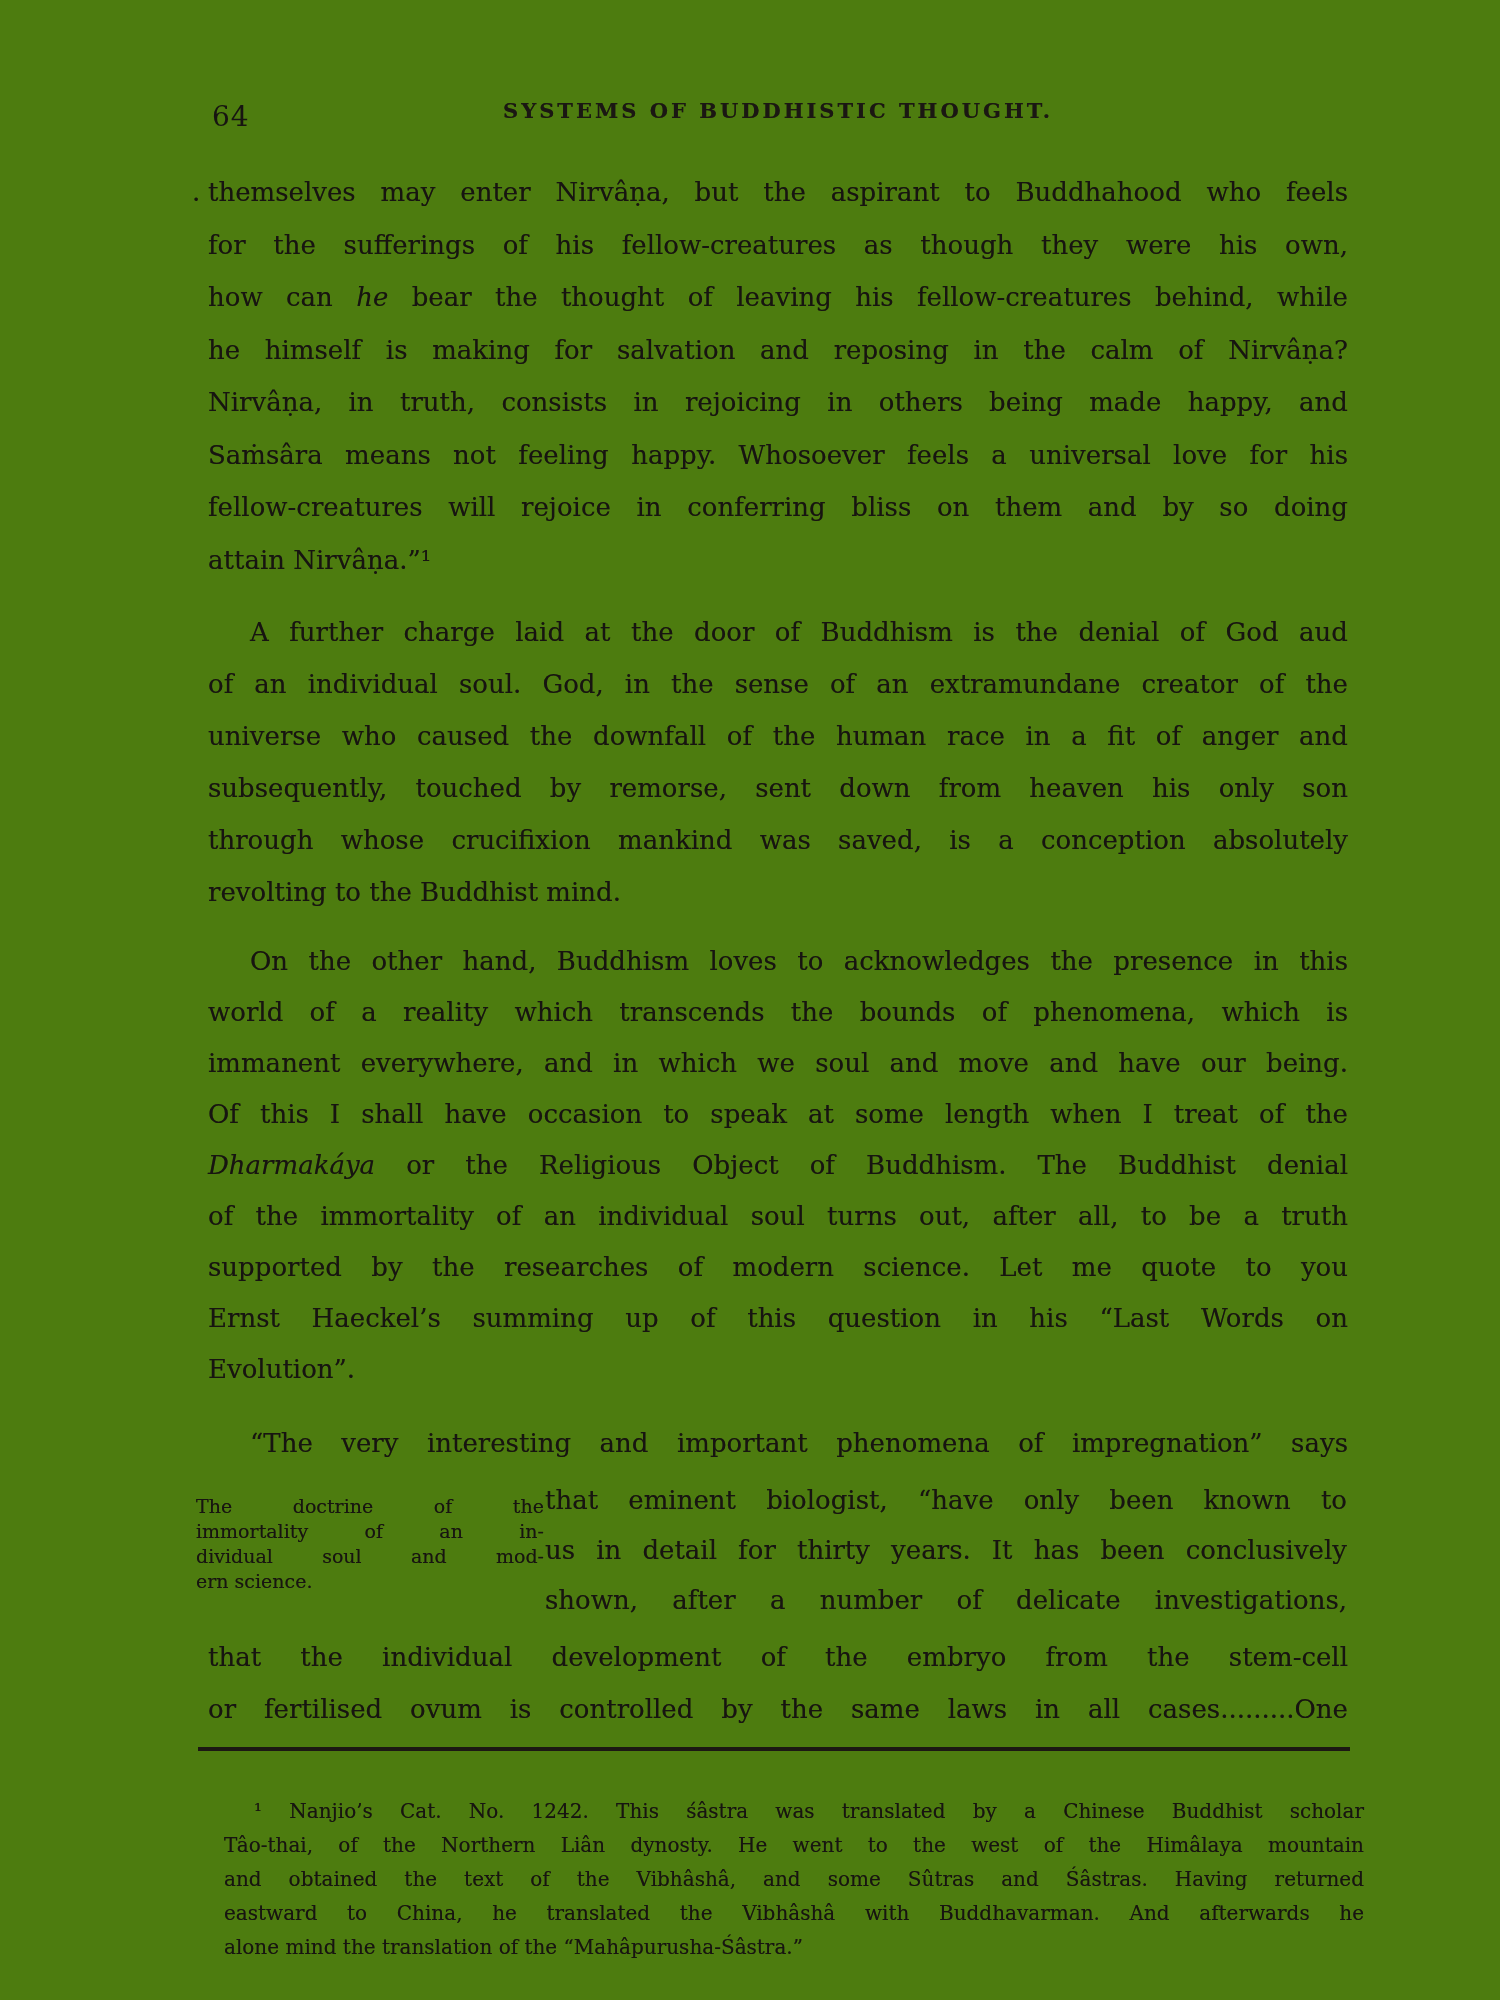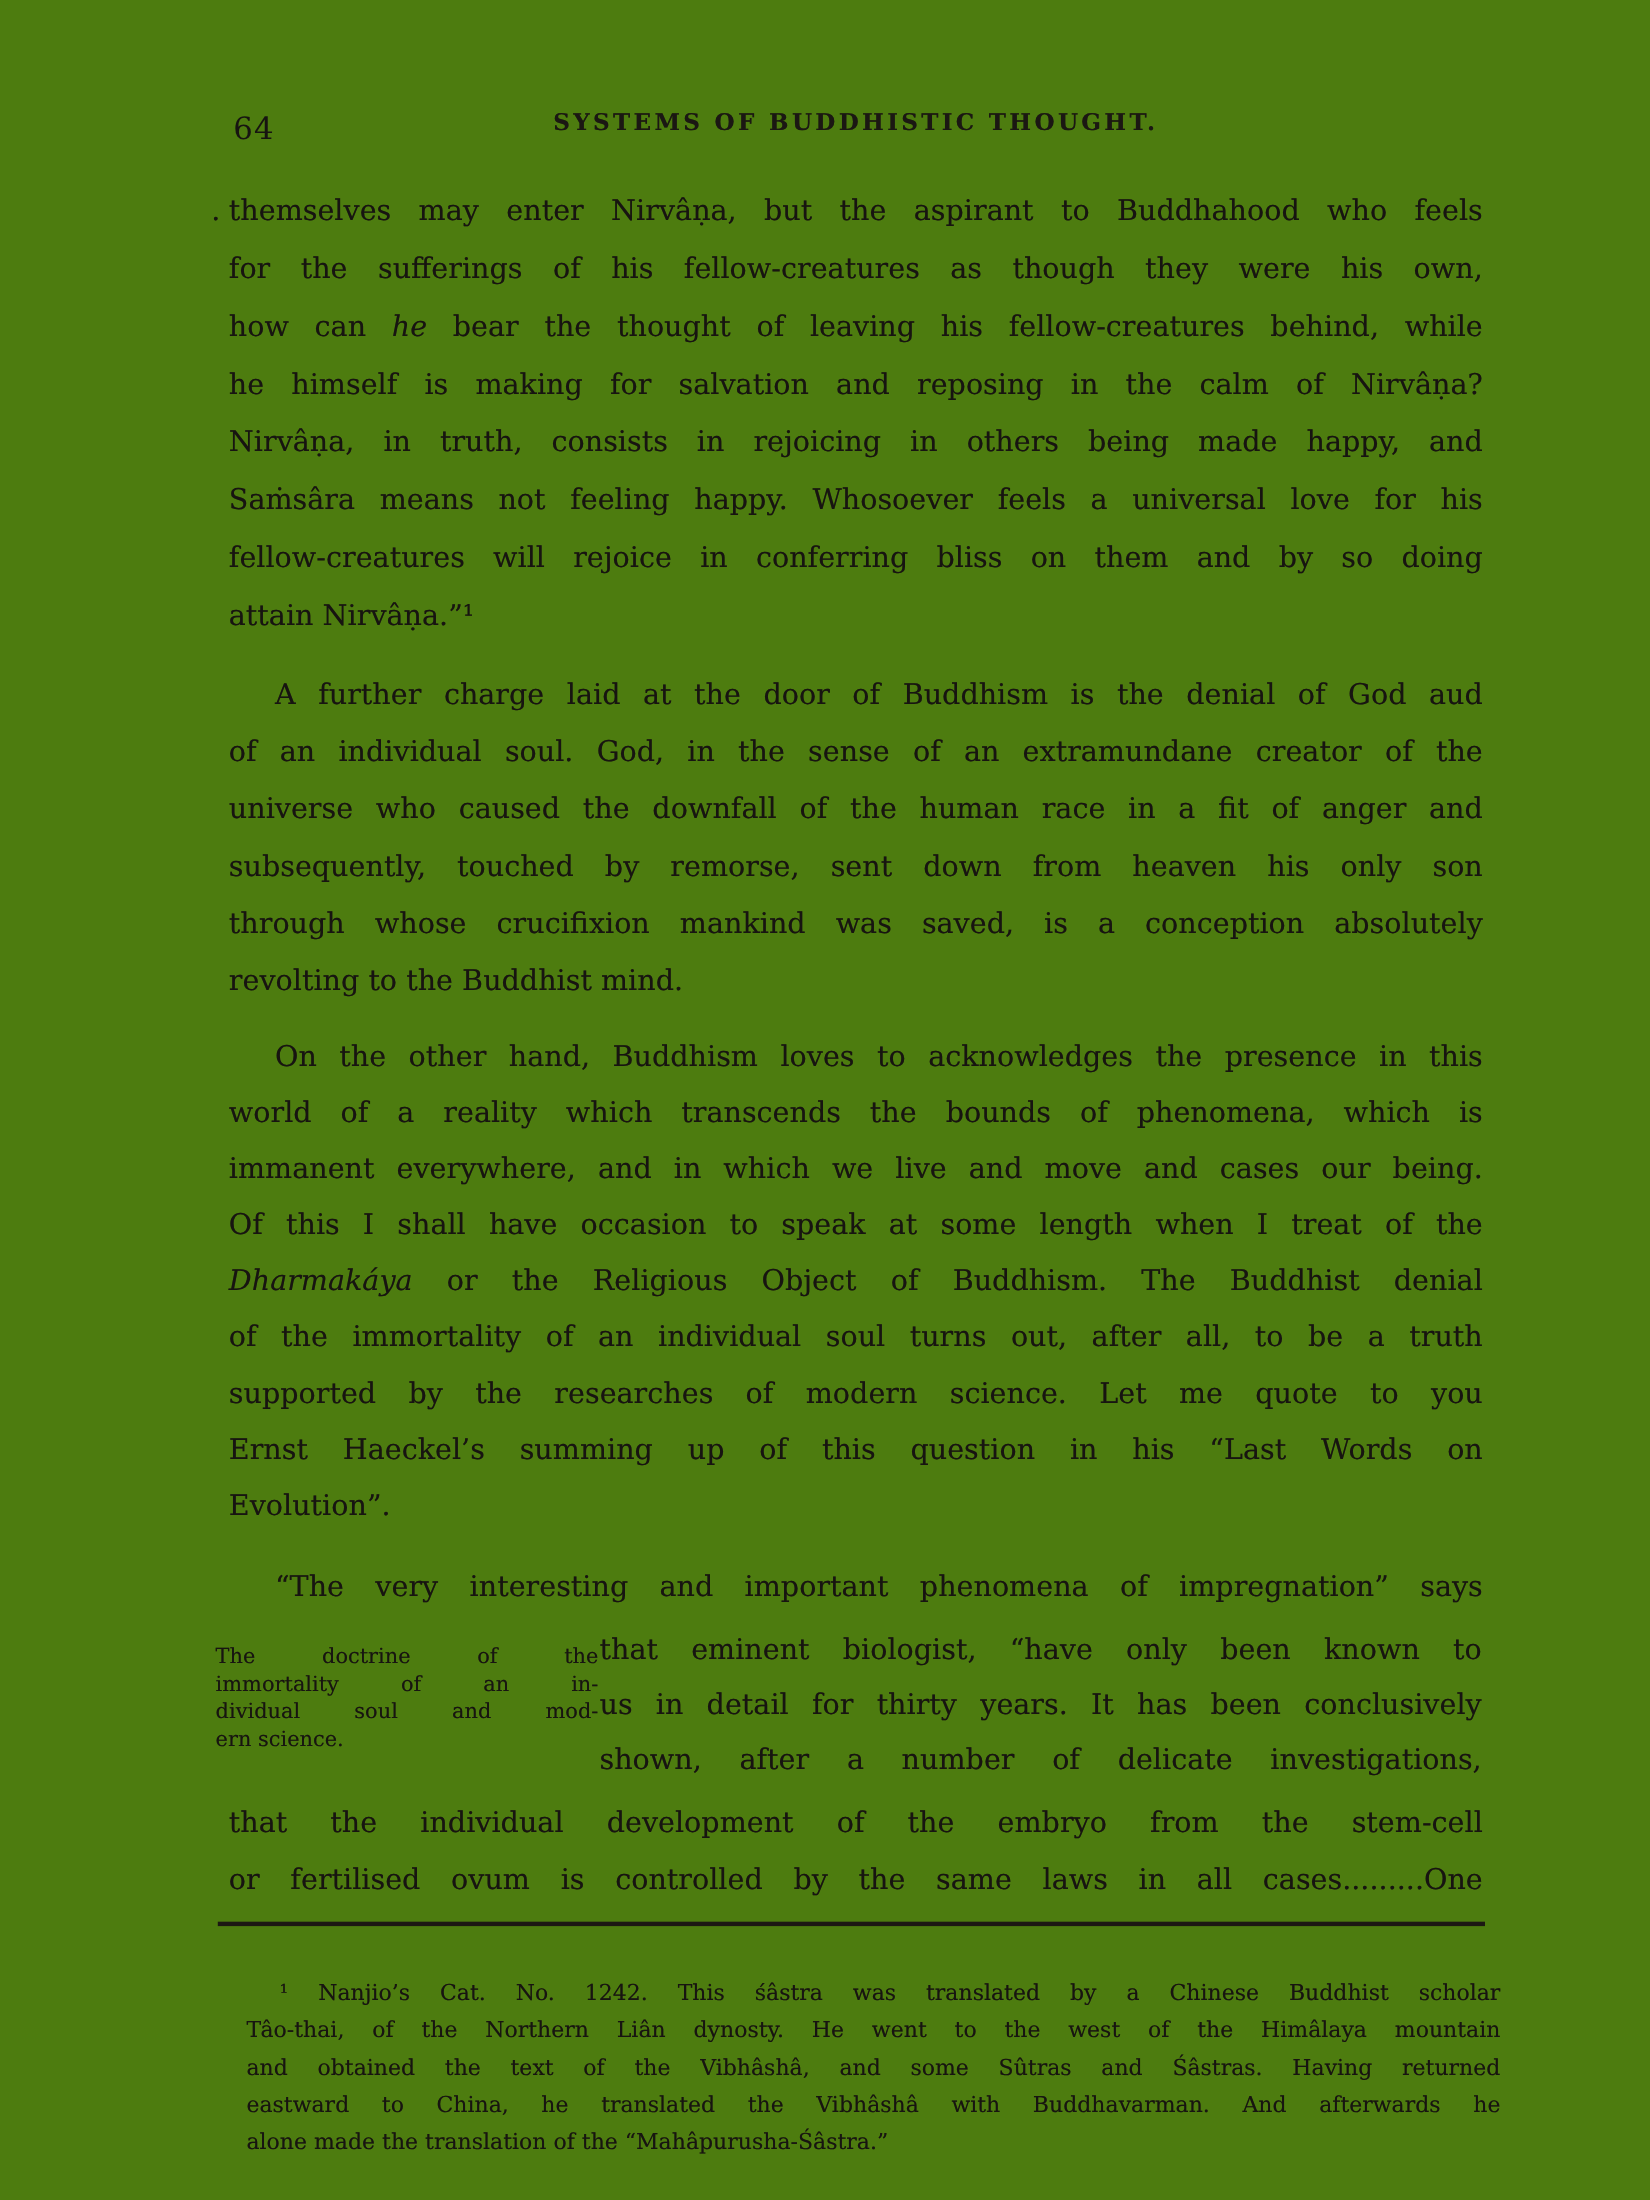--- a/index.html
+++ b/index.html
@@ -134,21 +134,21 @@
     <div class="bl j">of an individual soul.  God, in the sense of an extramundane creator of the</div>
     <div class="bl j">universe who caused the downfall of the human race in a fit of anger and</div>
     <div class="bl j">subsequently, touched by remorse, sent down from heaven his only son</div>
     <div class="bl j">through whose crucifixion mankind was saved, is a conception absolutely</div>
     <div class="bl last">revolting to the Buddhist mind.</div>
   </div>
 
   <div class="para p3" style="top:936px;">
     <div class="bl j indent">On the other hand, Buddhism loves to acknowledges the presence in this</div>
     <div class="bl j">world of a reality which transcends the bounds of phenomena, which is</div>
-    <div class="bl j">immanent everywhere, and in which we live and move and cases our being.</div>
+    <div class="bl j">immanent everywhere, and in which we soul and move and have our being.</div>
     <div class="bl j">Of this I shall have occasion to speak at some length when I treat of the</div>
     <div class="bl j">
       <span class="it">Dharmakáya</span><span> or the Religious Object of Buddhism.  The Buddhist denial</span>
     </div>
     <div class="bl j">of the immortality of an individual soul turns out, after all, to be a truth</div>
     <div class="bl j">supported by the researches of modern science.  Let me quote to you</div>
     <div class="bl j">Ernst Haeckel’s summing up of this question in his “Last Words on</div>
     <div class="bl last">Evolution”.</div>
   </div>
 
@@ -174,16 +174,16 @@
     <div class="bl j">or fertilised ovum is controlled by the same laws in all cases.........One</div>
   </div>
 
   <div class="footnote-rule"></div>
 
   <div class="footnote">
     <div class="fl j indent">¹ Nanjio’s Cat. No. 1242.  This śâstra was translated by a Chinese Buddhist scholar</div>
     <div class="fl j">Tâo-thai, of the Northern Liân dynosty.  He went to the west of the Himâlaya mountain</div>
     <div class="fl j">and obtained the text of the Vibhâshâ, and some Sûtras and Śâstras.  Having returned</div>
     <div class="fl j">eastward to China, he translated the Vibhâshâ with Buddhavarman.  And afterwards he</div>
-    <div class="fl last">alone made the translation of the “Mahâpurusha-Śâstra.”</div>
+    <div class="fl last">alone mind the translation of the “Mahâpurusha-Śâstra.”</div>
   </div>
 
 </div>
 
 </body></html>

